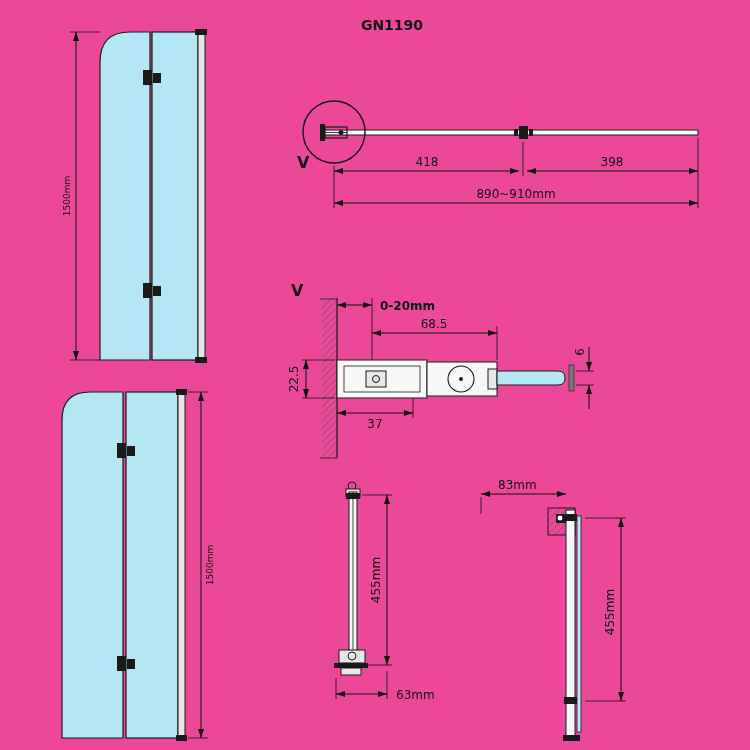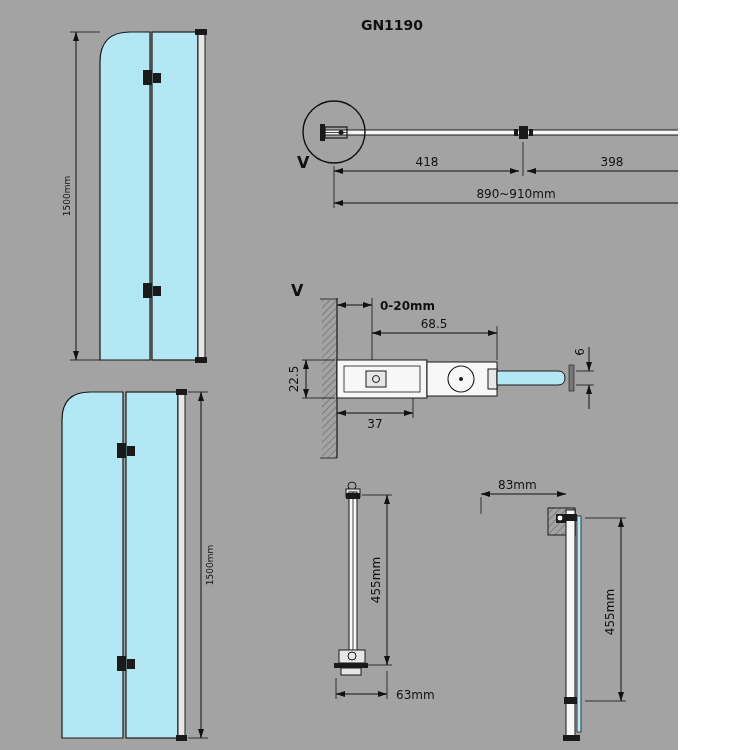--- a/index.html
+++ b/index.html
@@ -1,16 +1,16 @@
 <!DOCTYPE html>
 <html><head>
 <meta charset="utf-8">
 <style>
   html,body{margin:0;padding:0;background:#ffffff;}
-  .stage{position:relative;width:678px;height:750px;background:#a3a3a3;font-family:"DejaVu Sans",sans-serif;overflow:hidden;}
+  .stage{position:relative;width:750px;height:750px;background:#ec4899;font-family:"DejaVu Sans",sans-serif;overflow:hidden;}
   svg{display:block;}
   .outline{fill:none;stroke:#1a1a1a;stroke-width:1.2;}
   .thin{fill:none;stroke:#1a1a1a;stroke-width:0.8;}
   .dim{stroke:#111;stroke-width:1;fill:none;}
   .ext{stroke:#111;stroke-width:0.8;fill:none;}
   .dark{fill:#1a1a1a;stroke:none;}
   .mid{fill:#e7e7e7;stroke:#1a1a1a;stroke-width:1;}
   .lite{fill:#f7f7f7;stroke:#1a1a1a;stroke-width:1;}
   text{fill:#111;font-family:"DejaVu Sans",sans-serif;}
   .t-dim{font-size:12px;}

